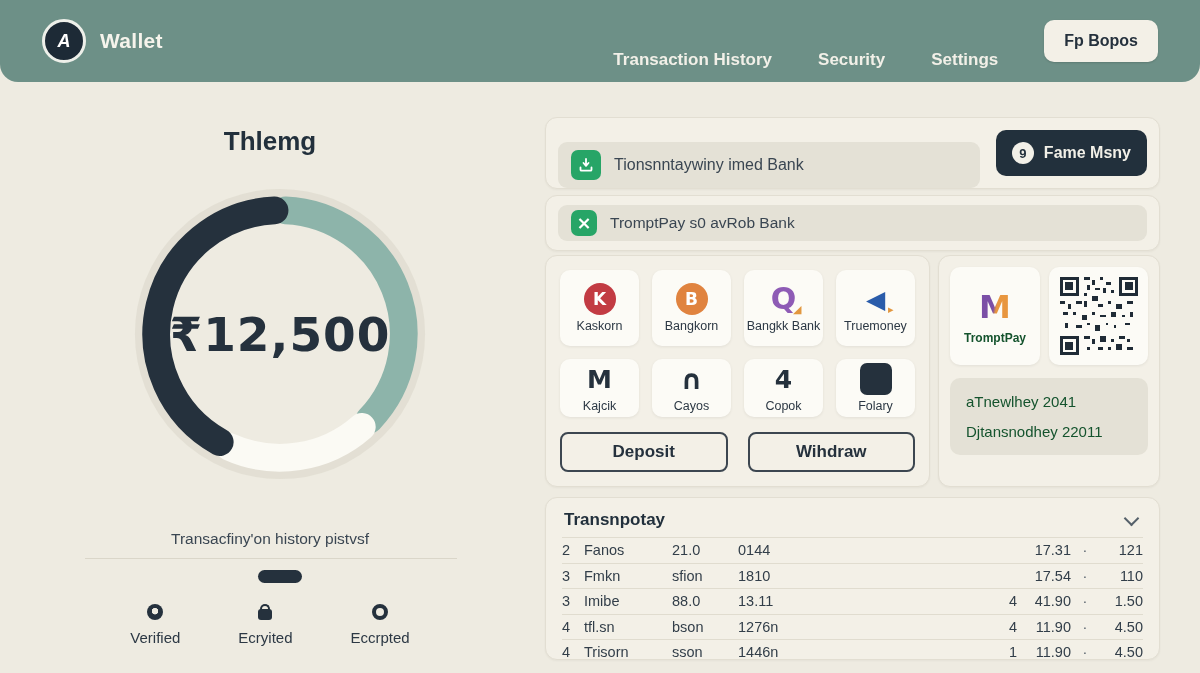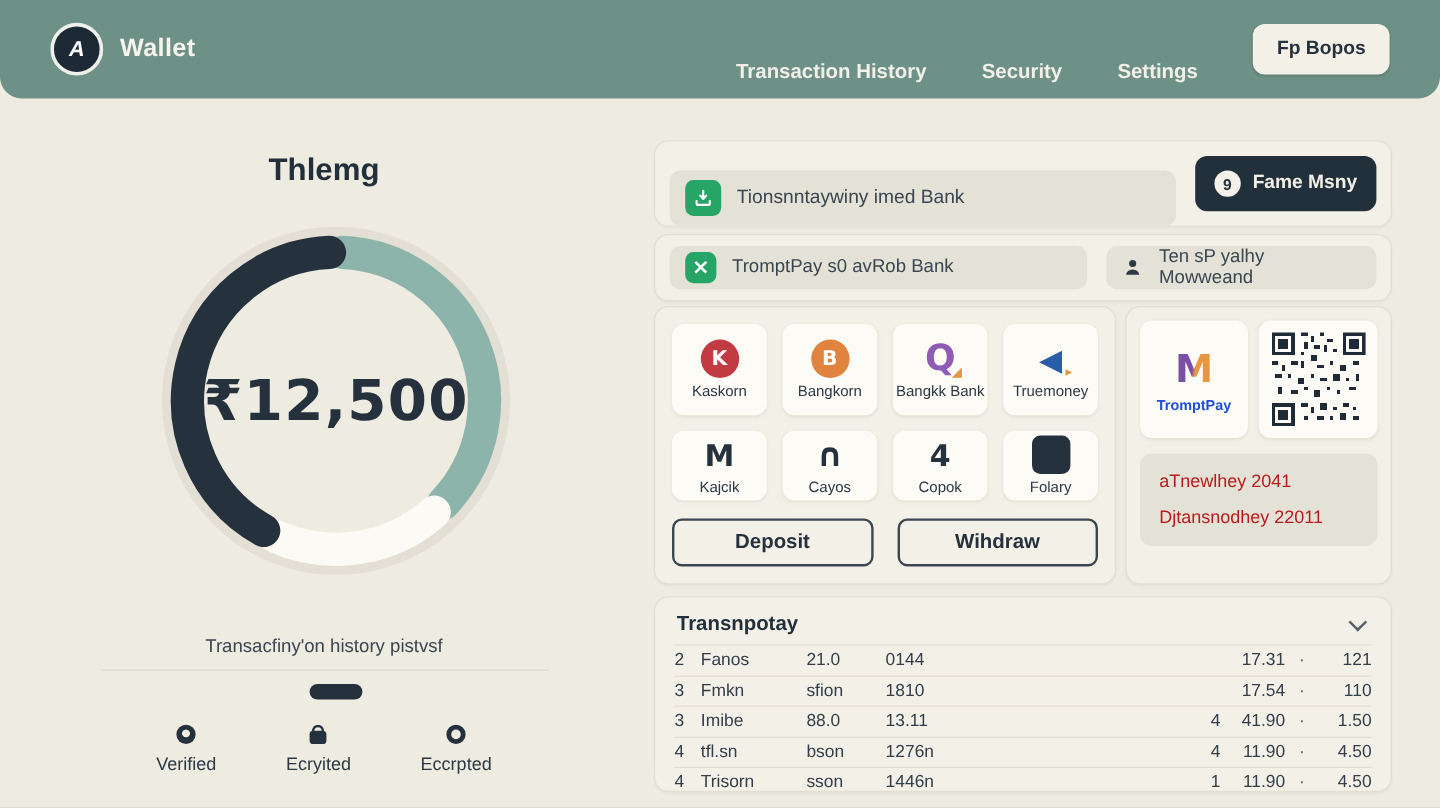--- a/index.html
+++ b/index.html
@@ -83,26 +83,26 @@
               font-family:"Liberation Sans",sans-serif;}
 
   .card-pp{top:138px;left:393px;width:222px;height:232px;padding:11px;}
   .pp-row{display:flex;gap:9px;}
   .pp-tile{width:90px;height:98px;background:#fcfbf6;border-radius:10px;display:flex;
            flex-direction:column;align-items:center;justify-content:center;gap:5px;
            box-shadow:0 1px 3px rgba(40,40,30,.08);}
   .pp-logo{font-size:32px;font-weight:bold;font-family:"DejaVu Sans",sans-serif;
            background:linear-gradient(100deg,#7b4fa6 46%,#e8963f 54%);
            -webkit-background-clip:text;background-clip:text;color:transparent;}
-  .pp-name{font-size:12px;color:#1d4ed8;font-weight:600;}
+  .pp-name{font-size:12px;color:#14532d;font-weight:600;}
   .qr-tile{width:99px;height:98px;background:#fcfbf6;border-radius:10px;display:flex;
            align-items:center;justify-content:center;box-shadow:0 1px 3px rgba(40,40,30,.08);}
   .pp-info{margin-top:13px;background:#e4e1d6;border-radius:10px;padding:15px 16px;
            display:flex;flex-direction:column;gap:13px;}
-  .pp-info-line{font-size:15px;color:#b91c1c;}
+  .pp-info-line{font-size:15px;color:#14532d;}
 
   .card-tx{top:380px;left:0;width:615px;height:163px;padding:8px 16px;}
   .tx-head{display:flex;align-items:center;justify-content:space-between;padding:4px 2px 7px;}
   .tx-title{font-size:17px;font-weight:bold;color:#22303c;}
   .chev{width:9px;height:9px;border-right:2px solid #55606a;border-bottom:2px solid #55606a;
         transform:rotate(45deg);margin-right:4px;margin-top:-4px;cursor:pointer;}
   .tx-row{display:flex;align-items:center;height:24.5px;border-top:1px solid #e0dccf;
           font-size:14.5px;color:#323e49;cursor:pointer;}
   .c-idx{width:22px;}
   .c-name{width:88px;}
@@ -192,27 +192,20 @@
         <span data-name="fame-button-label">Fame Msny</span>
       </button>
     </div>
 
     <div class="card card-bank2" data-name="secondary-bank-card">
       <div class="bar bank-bar2" data-name="secondary-bank-field">
         <span class="green-sq" style="width:26px;height:26px;" data-name="x-icon">
           <span class="x-glyph">×</span>
         </span>
         <span data-name="secondary-bank-label">TromptPay s0 avRob Bank</span>
-      </div>
-      <div class="bar owner-bar" data-name="owner-field">
-        <svg width="18" height="18" viewBox="0 0 18 18" data-name="person-icon">
-          <circle cx="9" cy="5.5" r="3" fill="#2c3844"></circle>
-          <path d="M3.5 15 a5.5 4.5 0 0 1 11 0 z" fill="#2c3844"></path>
-        </svg>
-        <span data-name="owner-label">Ten sP yalhy Mowweand</span>
       </div>
     </div>
 
     <div class="card card-grid" data-name="payment-methods-card">
       <div class="tiles" data-name="payment-methods-grid">
 
           <div class="tile" data-name="payment-method-tile">
             <span class="tile-badge-wrap">
               <span class="tile-badge" data-name="payment-method-logo-icon" style="background: rgb(194, 59, 67); color: rgb(255, 255, 255); border-radius: 50%; font-size: 17px;">K</span>
               <span class="tile-accent" data-name="logo-accent-icon"></span>

